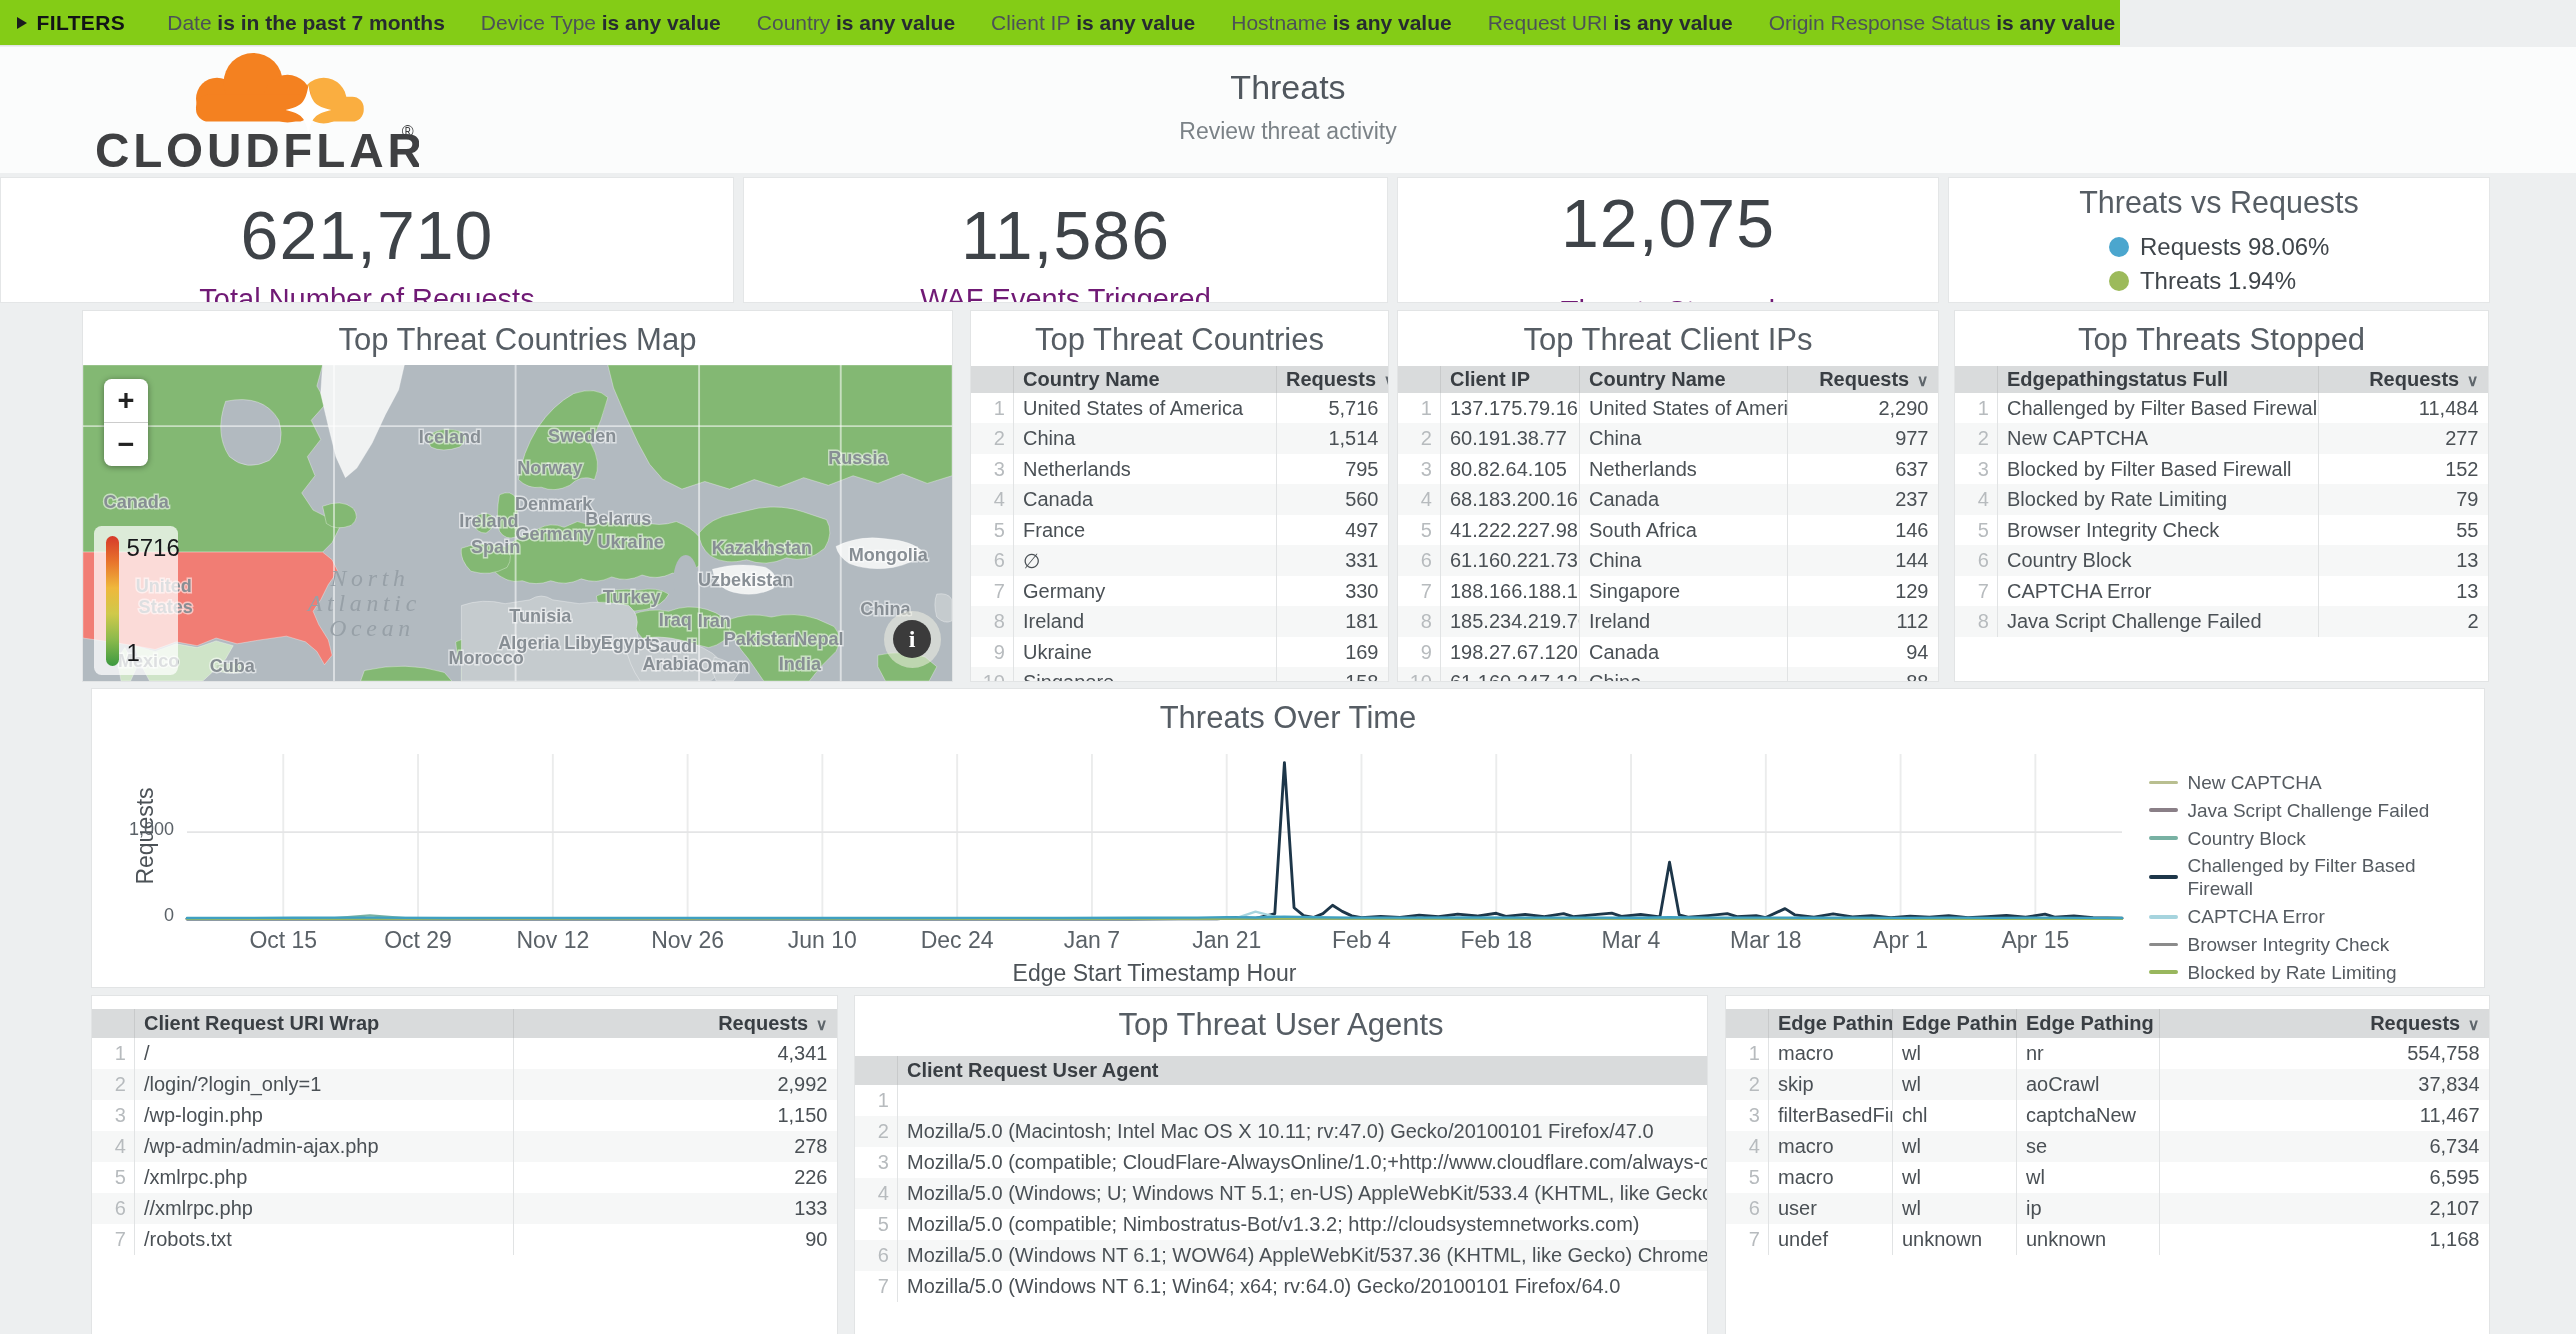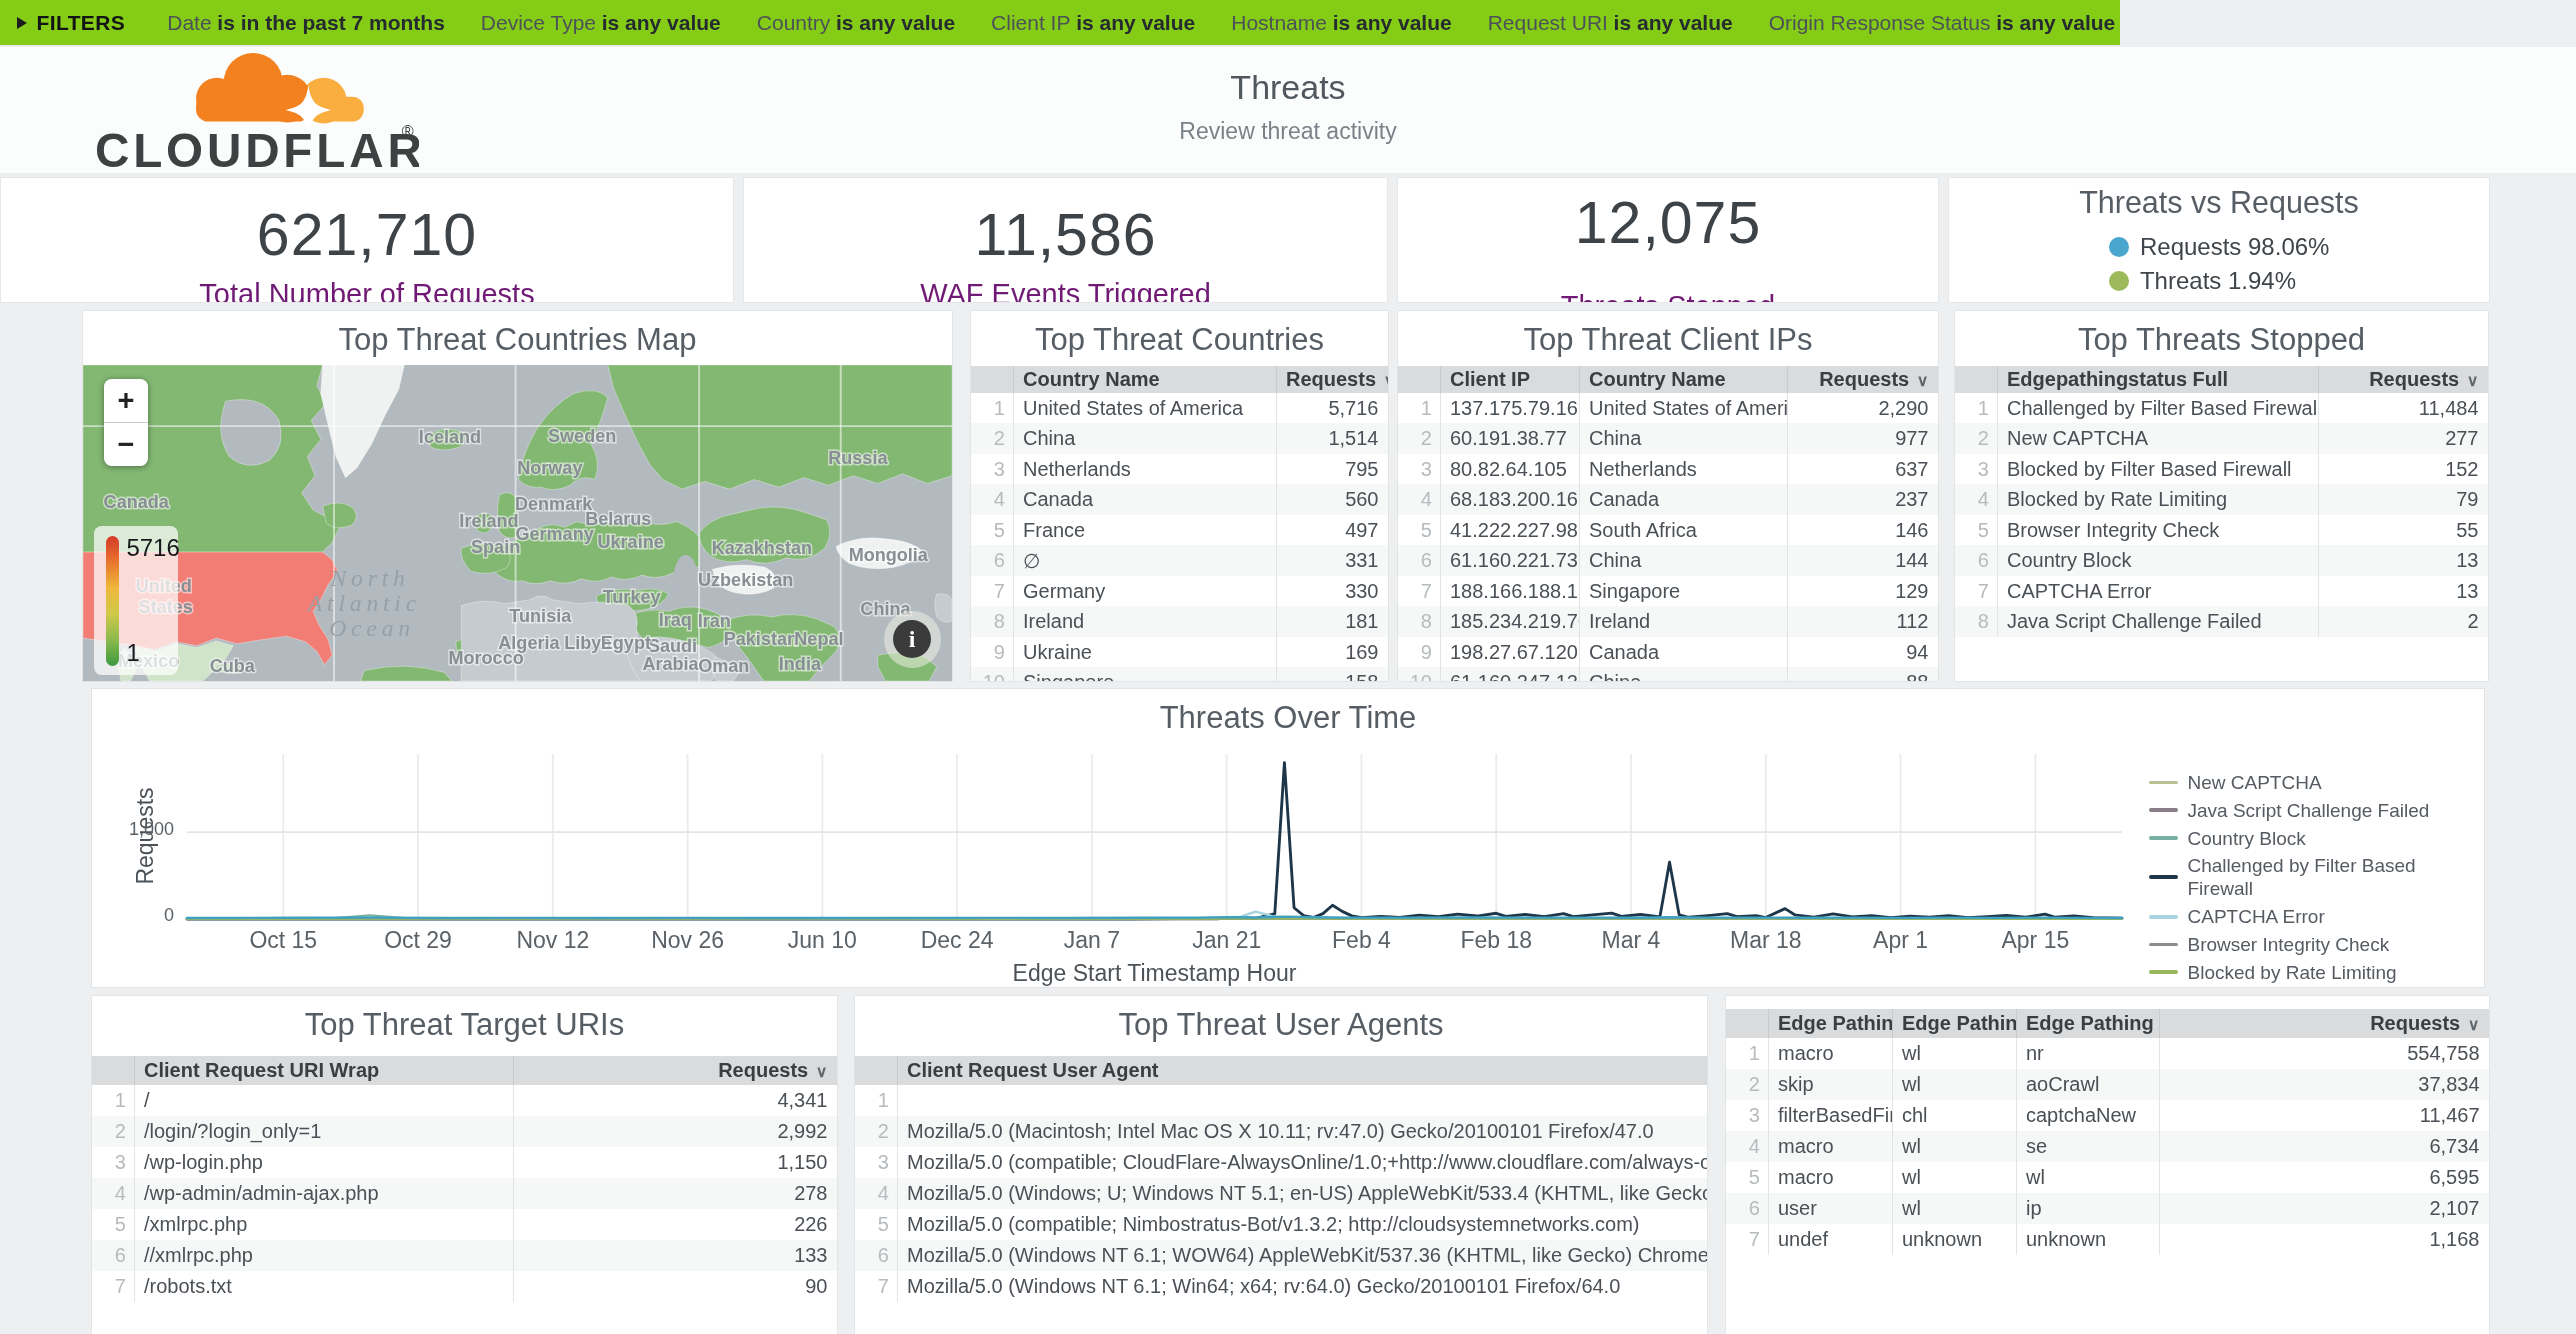--- a/index.html
+++ b/index.html
@@ -16,21 +16,21 @@
   
   .header-band{position:absolute;left:0;top:47px;width:2576px;height:126px;background:#fbfcfc;}
   .logo{position:absolute;left:95px;top:3.8px;width:324px;height:122px;}
   .title-block{position:absolute;left:0;top:21px;width:100%;text-align:center;}
   .page-title{font-size:34px;color:#50575e;}
   .page-subtitle{font-size:23px;color:#7b8287;margin-top:11.4px;}
 
   
   .stat-tile{position:absolute;top:177px;height:126px;background:#fff;border:1px solid #e4e6e7;box-sizing:border-box;display:flex;flex-direction:column;align-items:center;justify-content:center;overflow:hidden;}
   #stat1{left:0;width:734px;} #stat2{left:743px;width:645px;} #stat3{left:1397px;width:542px;gap:24px;} #stat4{left:1948px;width:542px;}
-  .stat-value{font-size:59px;color:#3e4348;letter-spacing:1px;margin-top:32px;}
+  .stat-value{font-size:68px;color:#3e4348;letter-spacing:1px;margin-top:32px;}
   .stat-label{font-size:29px;color:#701a75;margin-top:9.5px;}
   .tvr-title{font-size:30.5px;color:#565d64;}
   .tvr-legend{margin-top:13.3px;display:flex;flex-direction:column;gap:6.7px;align-items:flex-start;}
   .tvr-item{display:flex;align-items:center;gap:11.4px;font-size:24px;color:#3f454a;}
   .tvr-dot{width:20px;height:20px;border-radius:50%;flex:0 0 auto;}
 
   
   .tile{position:absolute;background:#fff;border:1px solid #e2e4e5;box-sizing:border-box;overflow:hidden;}
   .tile-title{text-align:center;font-size:31px;color:#565d64;padding-top:11.4px;}
   #map-tile{left:82px;top:310px;width:871px;height:372px;}
@@ -548,21 +548,20 @@
         <span class="cl-swatch" style="background: rgb(153, 183, 94);"></span>
         <span>Blocked by Rate Limiting</span>
       </div>
       <div class="cl-item">
         <span>Blocked by Filter Based Firewall</span>
       </div>
     </div>
 </div>
 
 <div class="tile bottom-tile" id="uris-tile">
-  <div class="tile-title">Top Threat Target URIs</div>
   <div>
       <table class="dash-table">
         <colgroup>
           <col style="width: 42px;">
           <col>
           <col style="width: 324px;">
         </colgroup>
         <thead>
           <tr>
             <th class="rownum"></th>

